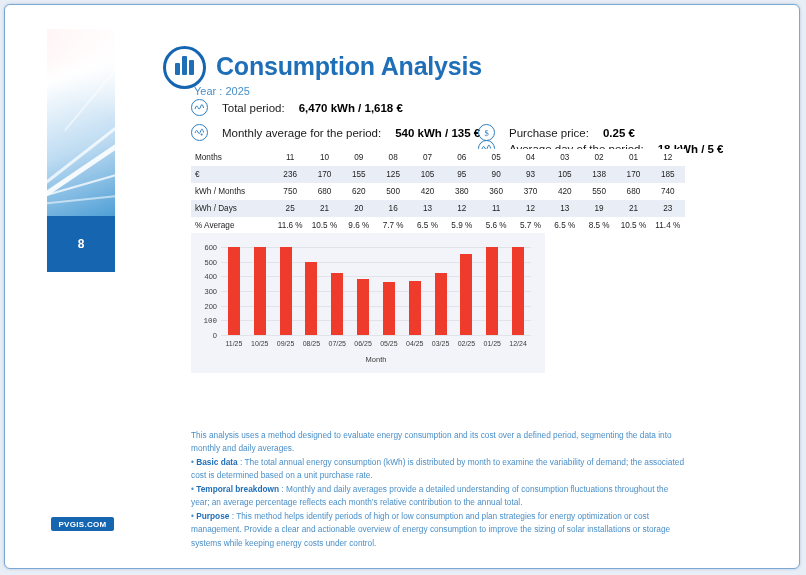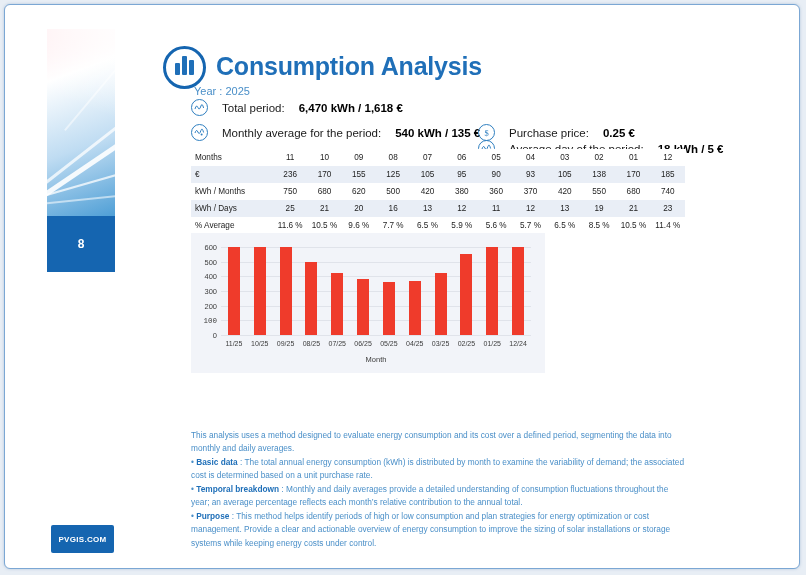--- a/index.html
+++ b/index.html
@@ -100,24 +100,24 @@
   }
   
   #desc{
     position:absolute;left:186px;top:376px;width:496px;
     font-size:8.3px;line-height:1.62;color:#4a8fc8;margin-top:48px;
   }
   #desc p{margin:0;}
   #desc b{color:#1f6fb8;}
   
   #footer-logo{
-    position:absolute;left:46px;top:512px;width:63px;height:28px;
+    position:absolute;left:46px;top:512px;width:63px;height:14px;
     background:#1565b0;color:#fff;border-radius:2px;
     display:flex;align-items:center;justify-content:center;
-    font-size:8px;font-weight:bold;letter-spacing:.3px;margin-top:8px;
+    font-size:8px;font-weight:bold;letter-spacing:.3px;
   }
 </style>
 </head>
 <body>
 
 <div id="page">
 
   <div id="rail">
     <div id="rail-img">
       <span class="streak s1"></span>

